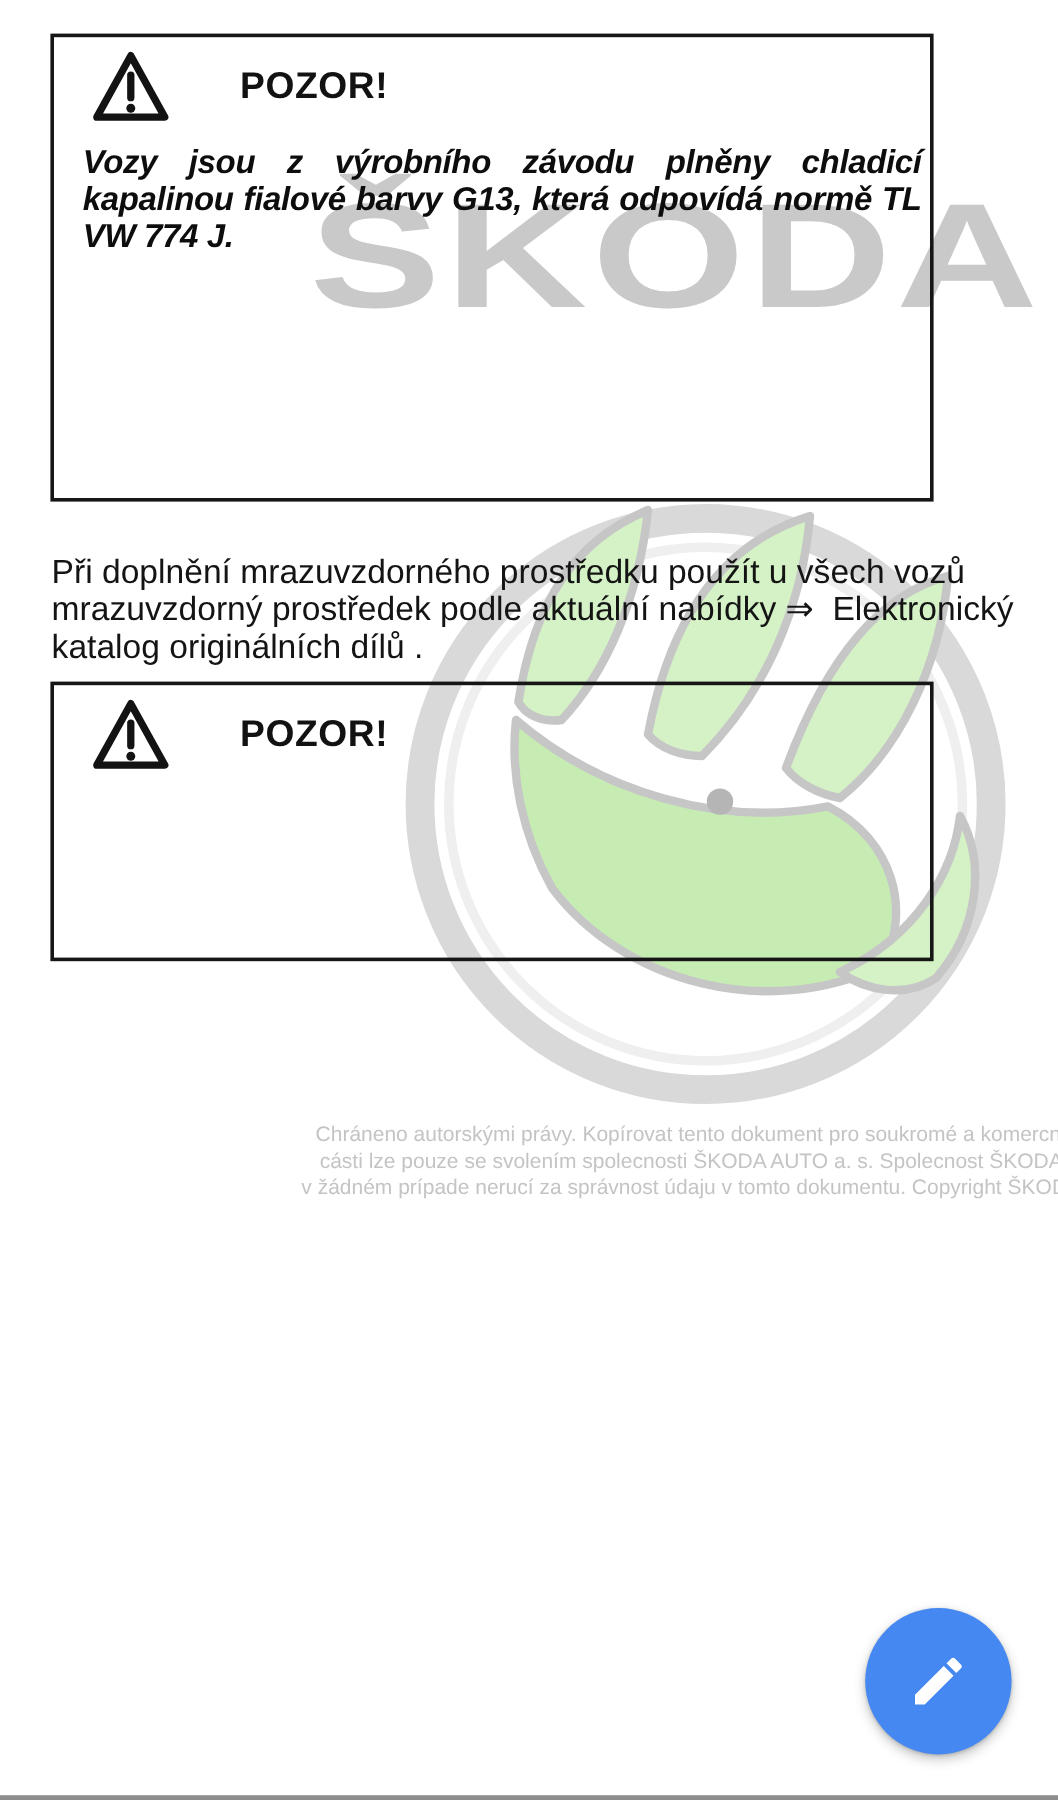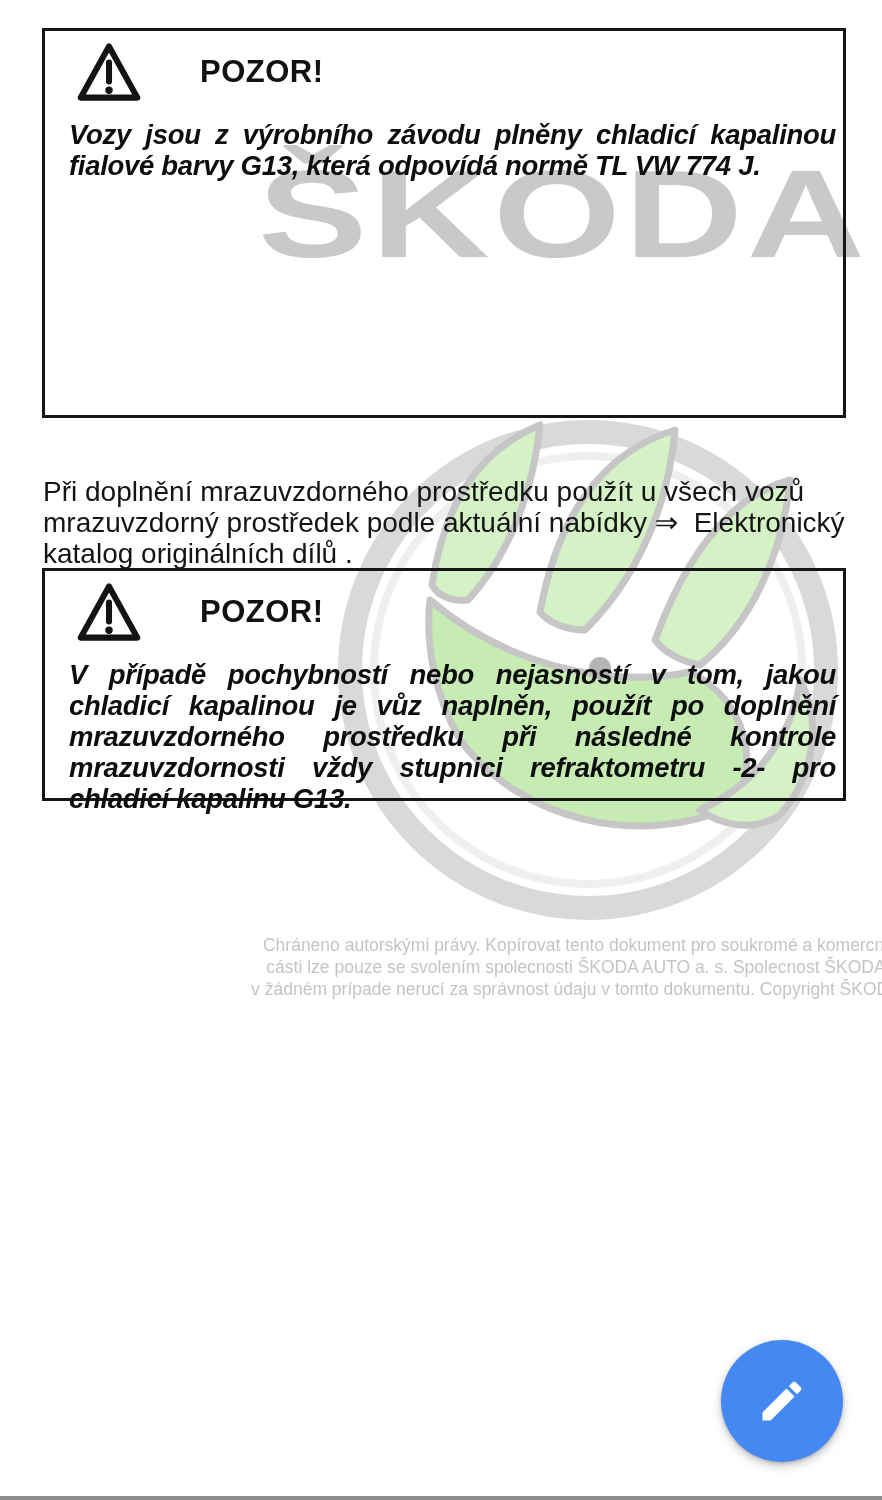--- a/index.html
+++ b/index.html
@@ -15,21 +15,21 @@
   .wm-brand {
     position:absolute; left:258px; top:146px;
     font-size:124px; font-weight:bold; line-height:1.1;
     color:#c9c9c9; letter-spacing:3px; white-space:nowrap;
     transform:scaleX(1.32); transform-origin:left center;
   }
   .wm-svg { position:absolute; left:0; top:0; }
 
   
   .warnbox {
-    position:absolute; left:42px; width:804px;
+    position:absolute; left:42px; width:736px;
     border:3px solid #161616; box-sizing:border-box;
     background:transparent; z-index:2;
   }
   .warnbox.first { top:28px;  height:390px; }
   .warnbox.second{ top:568px; height:233px; }
   .warn-header { display:flex; align-items:center; padding-top:10px; }
   .warn-icon { margin-left:30px; width:68px; height:62px; flex:0 0 auto; }
   .warn-title {
     margin-left:57px; font-size:31px; font-weight:700;
     letter-spacing:0.5px; color:#121212;
@@ -37,21 +37,21 @@
   .warn-par {
     margin:16px 7px 0 24px;
     font-size:27.5px; line-height:31px;
     font-style:italic; font-weight:700; letter-spacing:-0.3px;
     text-align:justify; color:#0d0d0d;
   }
   .warnbox.first .warn-par + .warn-par { margin-top:18px; }
 
   
   .note-par {
-    position:absolute; left:43px; top:448px; width:818px; z-index:2;
+    position:absolute; left:43px; top:433px; width:818px; z-index:2;
     font-size:28px; line-height:31px; font-weight:400;
     color:#141414; text-align:left;
   }
 
   
   .copyright {
     position:absolute; left:186px; top:934px; width:780px; z-index:1;
     text-align:center; color:#c4c4c4;
     font-size:17.5px; line-height:22px; white-space:nowrap;
   }
@@ -112,21 +112,20 @@
 
 <section class="warnbox second">
   <div class="warn-header">
     <svg class="warn-icon" viewBox="0 0 100 92" aria-hidden="true">
       <path d="M50 8 L92 84 L8 84 Z" fill="none" stroke="#131313" stroke-width="9" stroke-linejoin="round"></path>
       <line x1="50" y1="32" x2="50" y2="60" stroke="#131313" stroke-width="9" stroke-linecap="round"></line>
       <circle cx="50" cy="73" r="5.5" fill="#131313"></circle>
     </svg>
     <span class="warn-title">POZOR!</span>
   </div>
-  <p class="warn-par">V případě pochybností nebo nejasností v tom, jakou chladicí kapalinou je vůz naplněn, použít po doplnění mrazuvzdorného prostředku při následné kontrole mrazuvzdornosti vždy stupnici refraktometru -2- pro chladicí kapalinu G13.</p>
 </section>
 
 <div class="copyright">
   <div>Chráneno autorskými právy. Kopírovat tento dokument pro soukromé a komercní</div>
   <div>cásti lze pouze se svolením spolecnosti ŠKODA AUTO a. s. Spolecnost ŠKODA</div>
   <div>v žádném prípade nerucí za správnost údaju v tomto dokumentu. Copyright ŠKODA</div>
 </div>
 
 <button class="fab" aria-label="Edit">
   <svg viewBox="0 0 24 24" aria-hidden="true">

